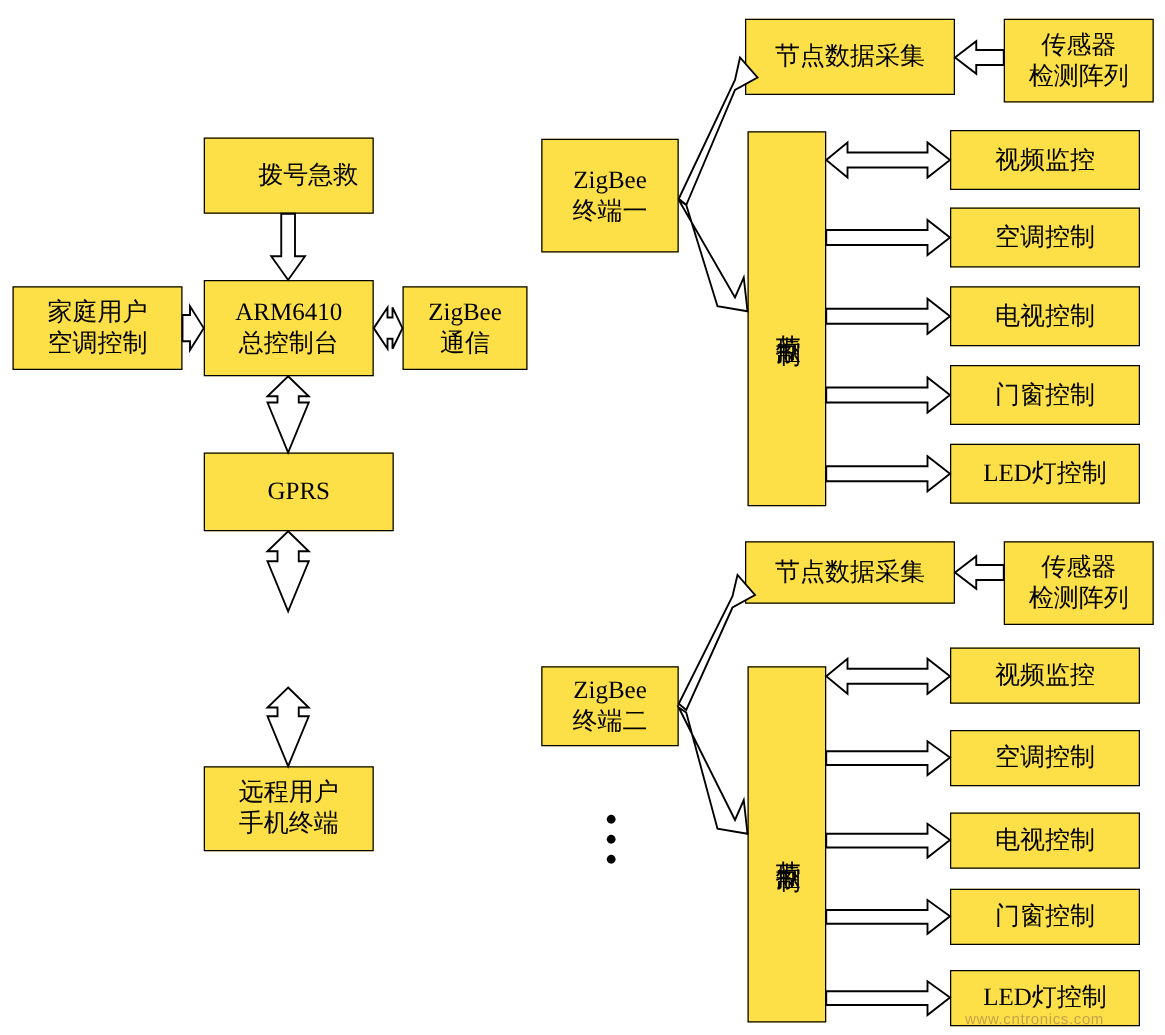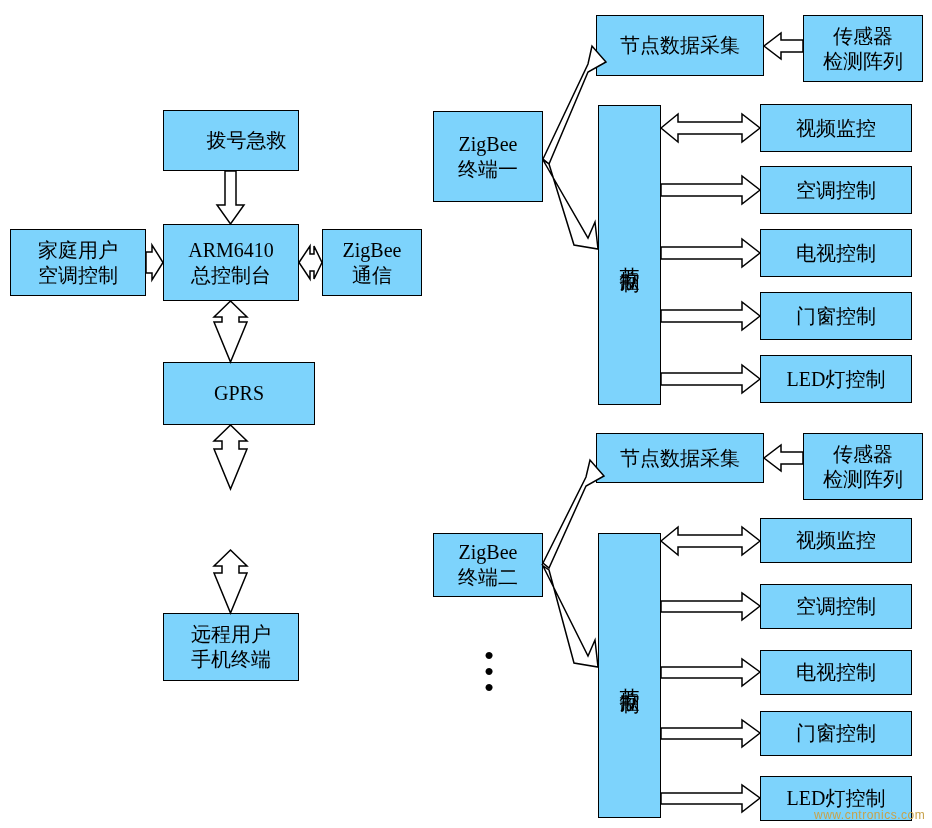--- a/index.html
+++ b/index.html
@@ -11,21 +11,21 @@
     position: relative;
     width: 932px;
     height: 828px;
     background: #ffffff;
     font-family: "Liberation Serif", serif;
     overflow: hidden;
   }
   .box {
     position: absolute;
     border: 1.5px solid #000000;
-    background: #7dd3fc;
+    background: #fde047;
     box-sizing: border-box;
     display: flex;
     flex-direction: column;
     align-items: center;
     justify-content: center;
     text-align: center;
     font-size: 20px;
     line-height: 1.25;
     color: #000000;
     white-space: pre-line;
@@ -116,21 +116,21 @@
   <div class="box" style="left:760px;top:518px;width:152px;height:45px;">视频监控</div>
   <div class="box" style="left:760px;top:584px;width:152px;height:45px;">空调控制</div>
   <div class="box" style="left:760px;top:650px;width:152px;height:45px;">电视控制</div>
   <div class="box" style="left:760px;top:711px;width:152px;height:45px;">门窗控制</div>
   <div class="box" style="left:760px;top:776px;width:152px;height:45px;">LED灯控制</div>
 
   <div class="dots" style="left:478px;top:648px;width:22px;">•
 •
 •</div>
 
-  <div class="watermark" style="left:814px;top:808px;text-align:right;">www.cntronics.com</div>
+  <div class="watermark" style="left:772px;top:808px;text-align:right;">www.cntronics.com</div>
 
   <svg class="arrows" viewBox="0 0 932 828">
 
     <polygon points="225,171 236,171 236,205 244,205 230.5,224 217,205 225,205"></polygon>
 
     <polygon points="146,252 152,252 152,245 163,262.5 152,280 152,273 146,273"></polygon>
 
     <polygon points="299,262.5 310,246 310,254 314,254 314,246 322,262.5 314,279 314,271 310,271 310,279"></polygon>
 
     <polygon points="230.5,301 247,317 239,317 239,322 247,322 230.5,362 214,322 222,322 222,317 214,317"></polygon>

